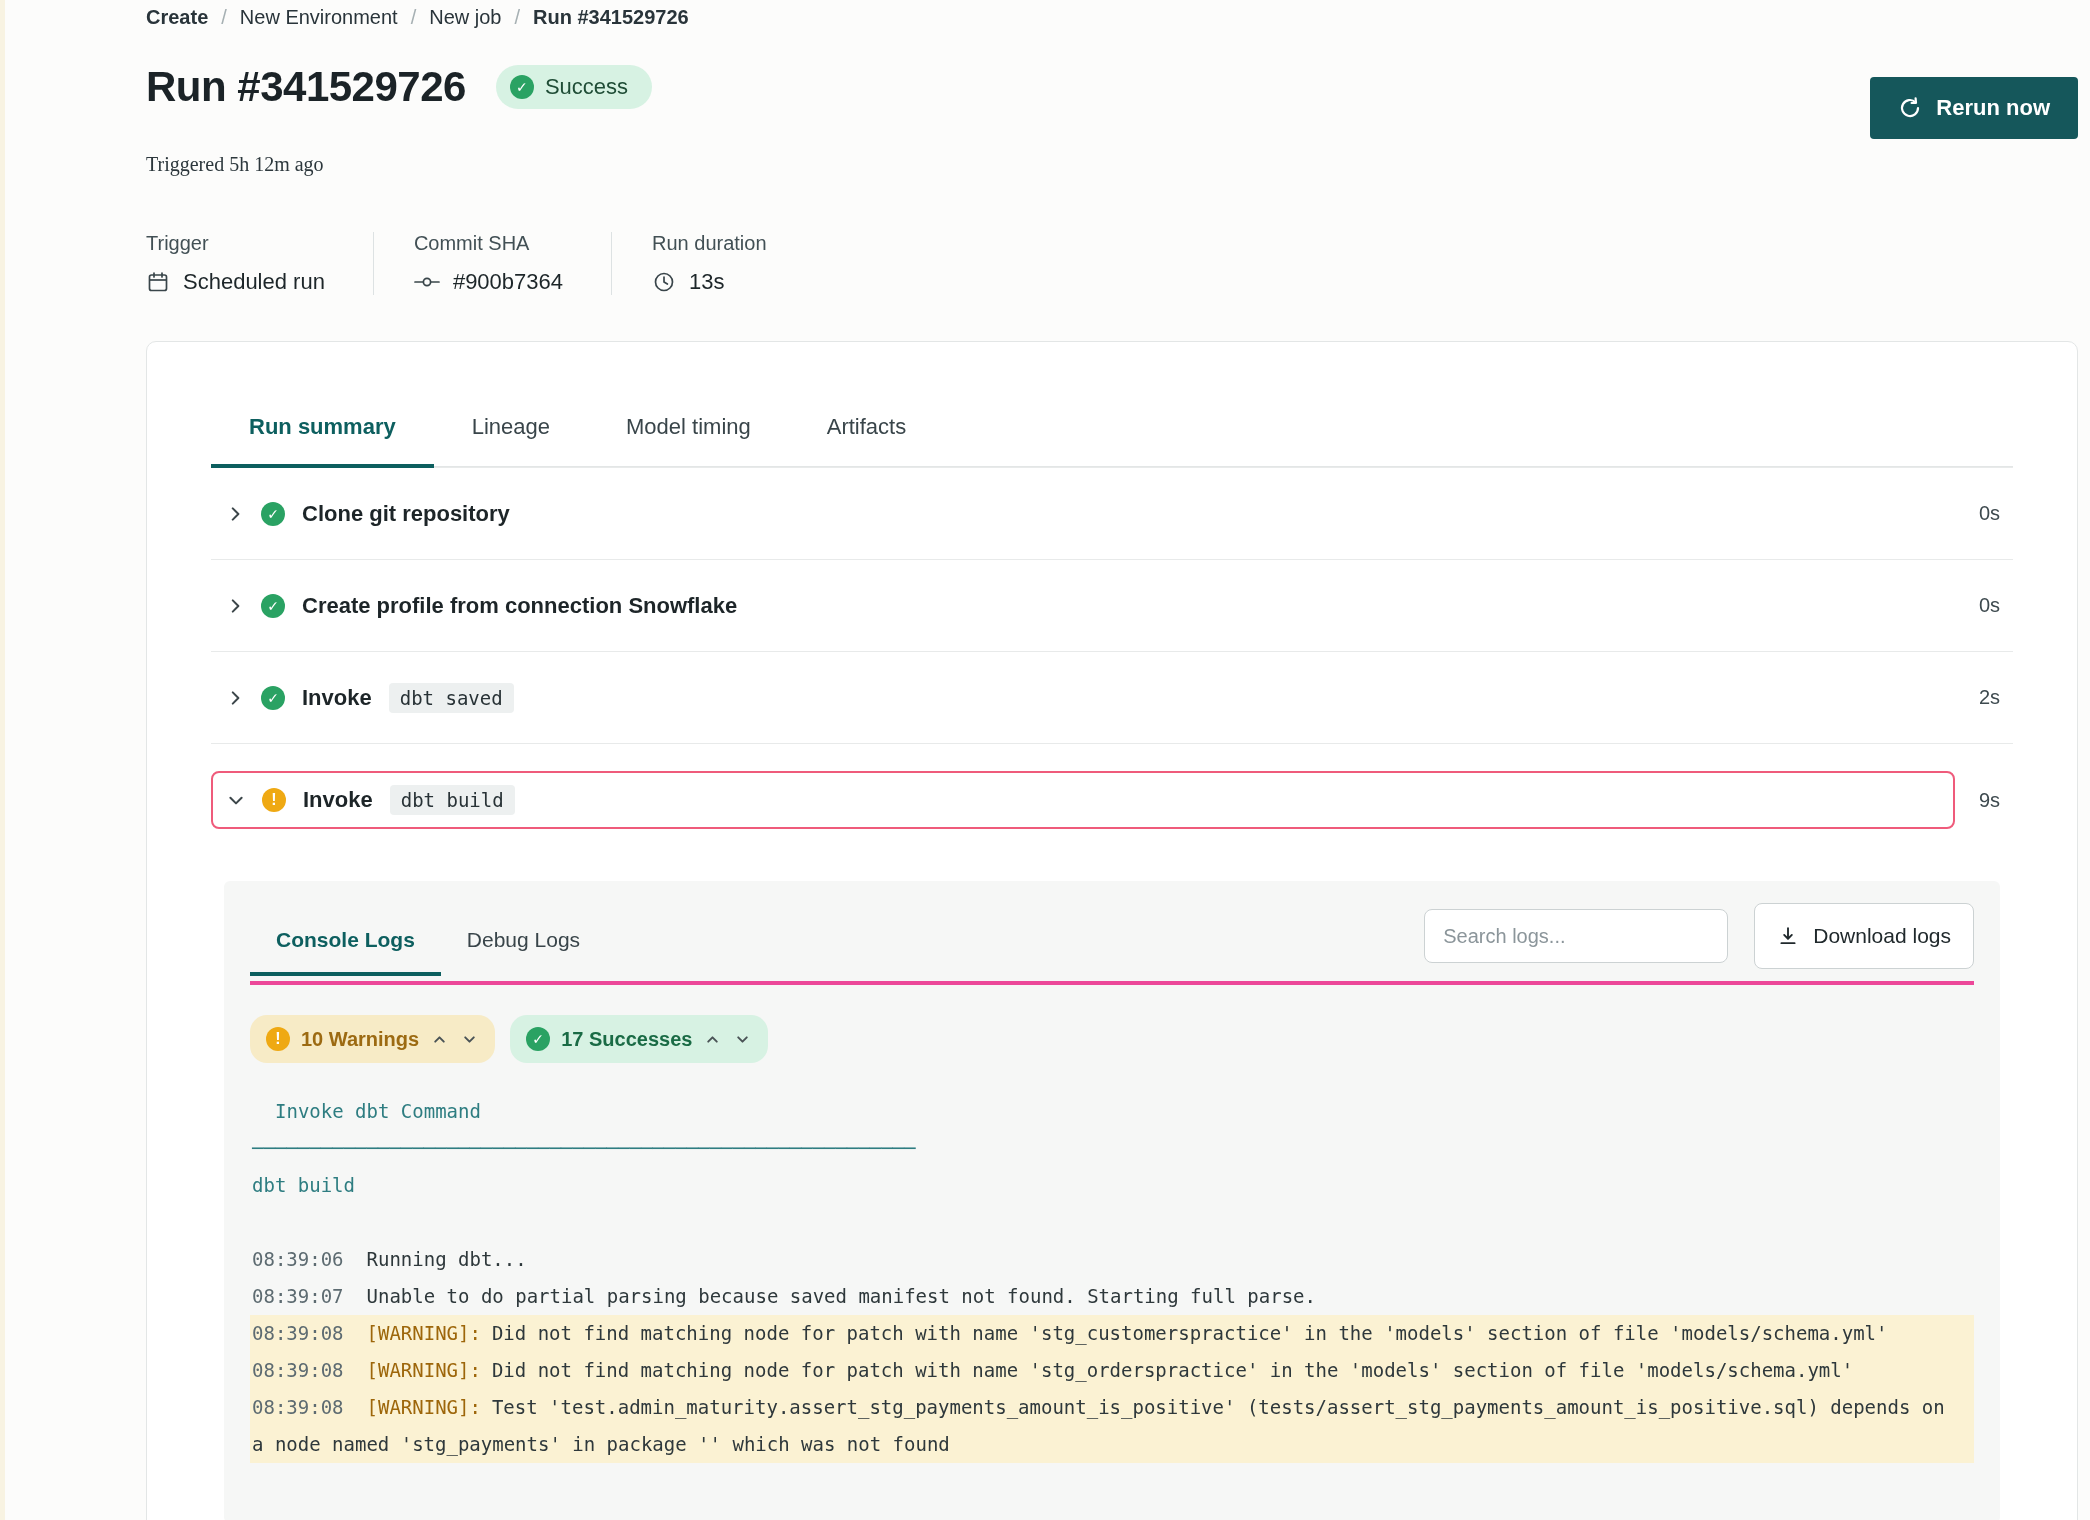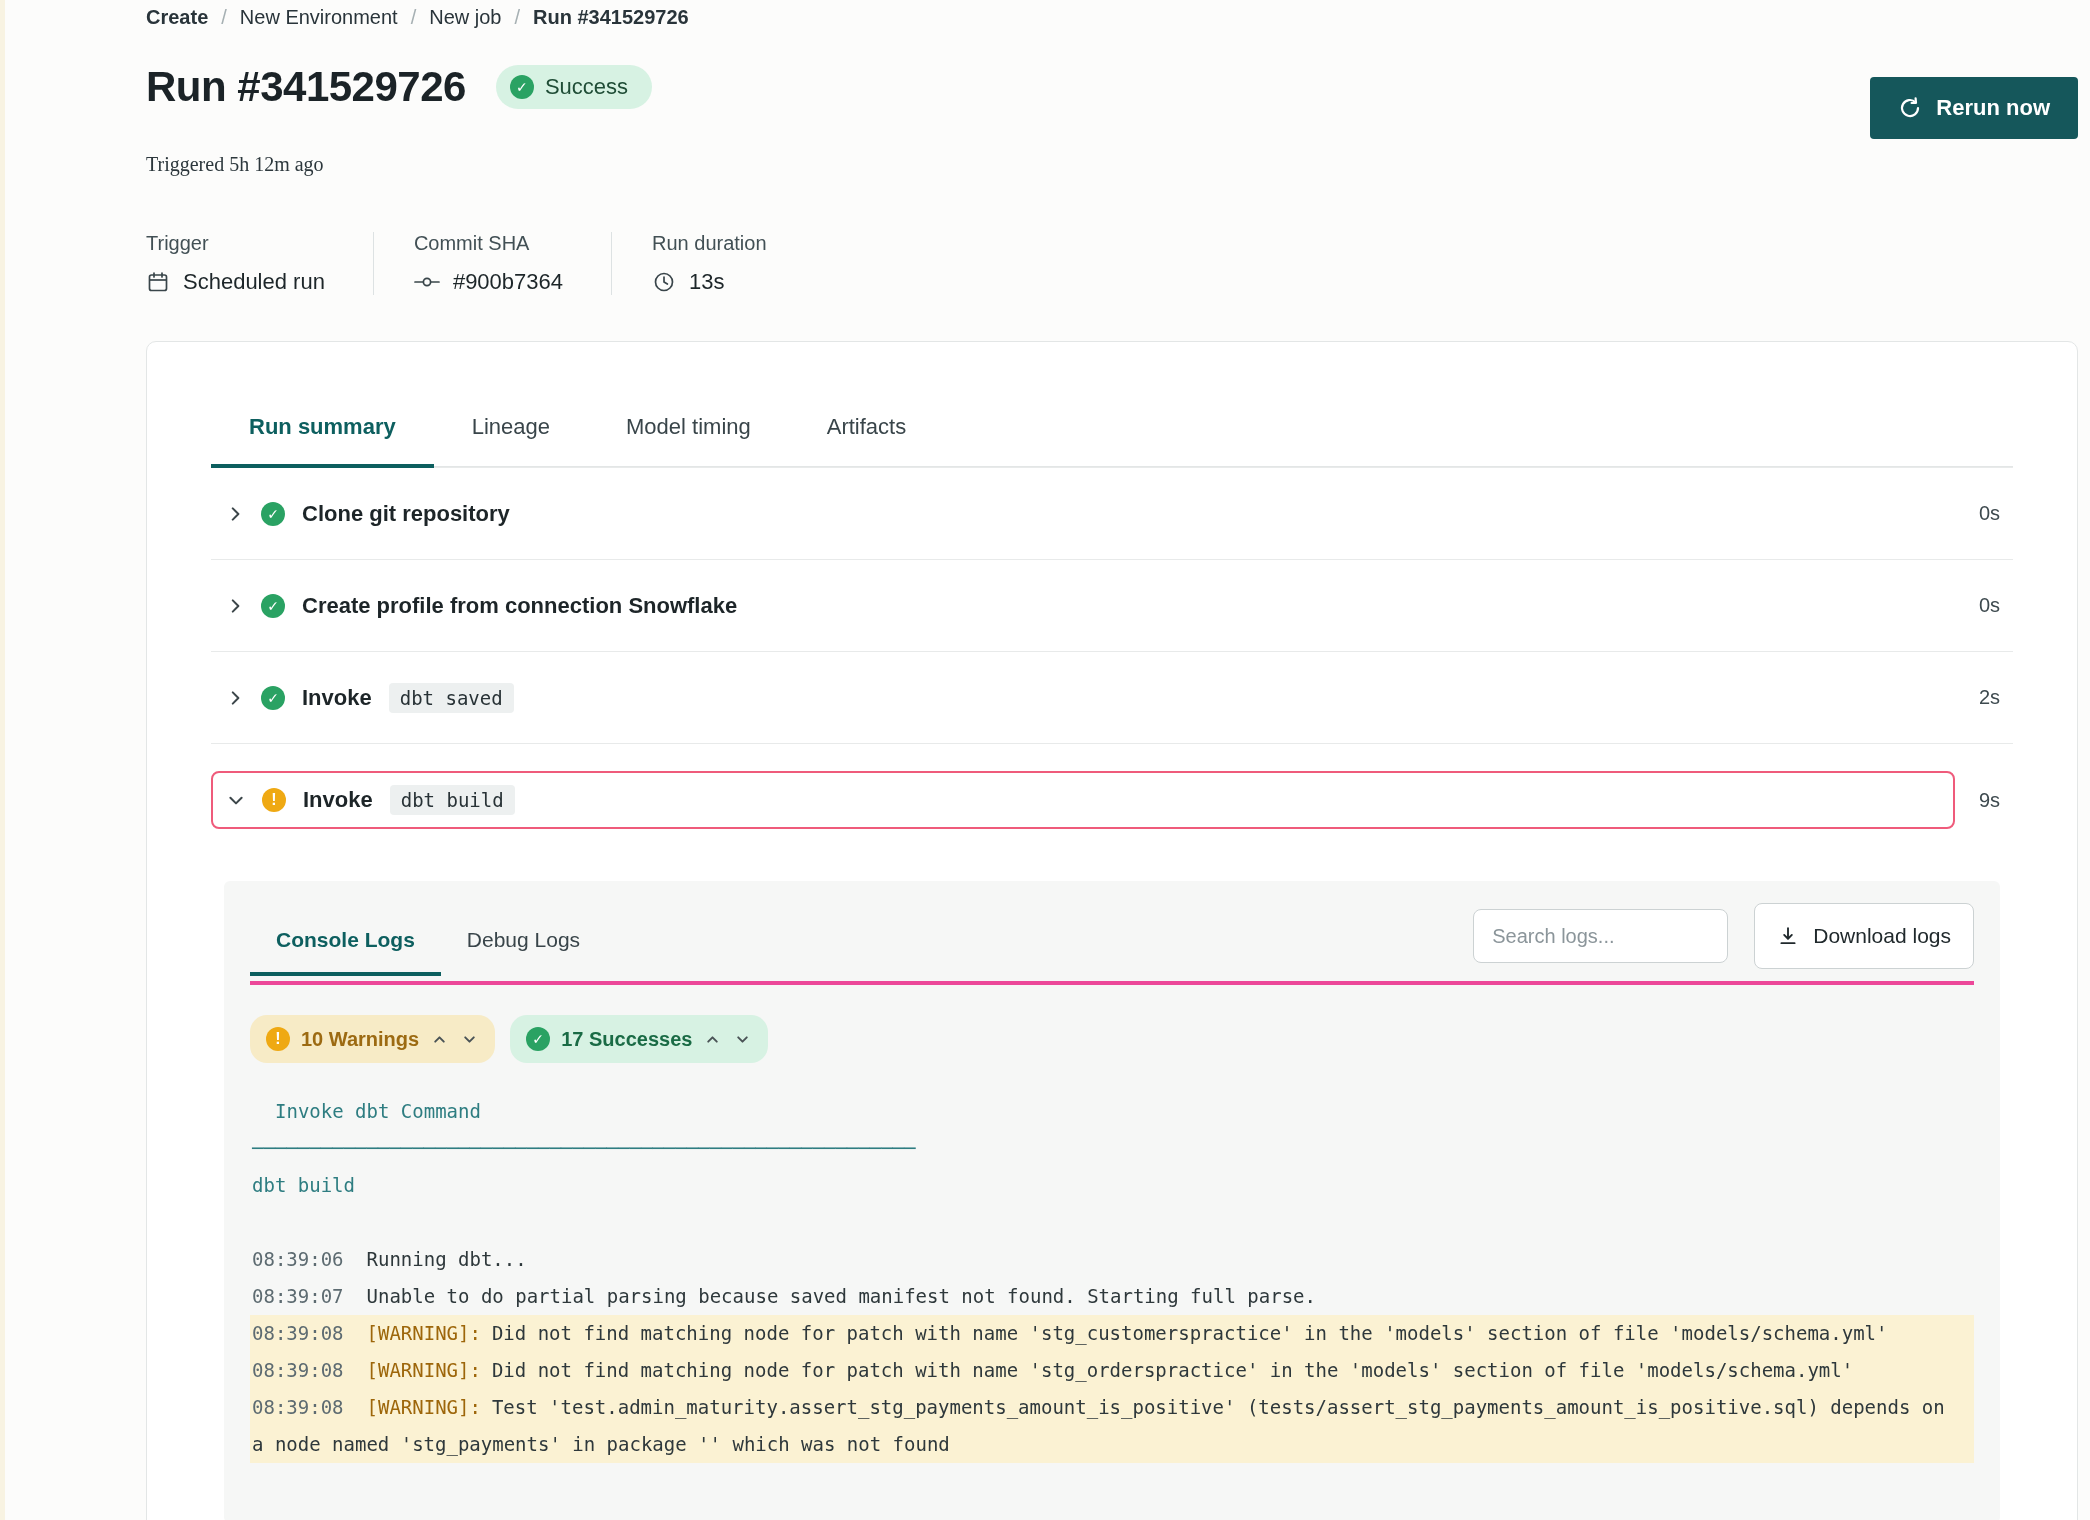--- a/index.html
+++ b/index.html
@@ -81,21 +81,21 @@
     background: #fff; cursor: pointer;
   }
   .step-expanded-row .step-duration { margin-left: 24px; }
 
   
   .log-panel { margin: 52px 13px 0; background: #f6f7f6; border-radius: 6px; padding: 22px 26px 60px; }
   .log-toolbar { display: flex; align-items: center; border-bottom: 4px solid #ec4899; }
   .log-tab { padding: 18px 26px 20px; font-size: 21px; color: #39454a; border-bottom: 4px solid transparent; margin-bottom: -2px; cursor: pointer; }
   .log-tab.active { color: #0d5f5f; font-weight: 700; border-bottom-color: #0d5f5f; }
   .search-input {
-    margin-left: auto; margin-bottom: 12px; width: 255px; height: 54px;
+    margin-left: auto; margin-bottom: 12px; width: 304px; height: 54px;
     border: 1px solid #ccd2d3; border-radius: 8px; background: #fff;
     padding: 0 18px; font-size: 20px; color: #333; font-family: inherit;
   }
   .search-input::placeholder { color: #8b959a; }
   .download-btn {
     margin-left: 26px; margin-bottom: 12px; display: flex; align-items: center; gap: 14px;
     height: 66px; padding: 0 22px; background: #fff; border: 1px solid #ccd2d3;
     border-radius: 8px; font-size: 21px; color: #20292c; font-family: inherit; cursor: pointer;
   }
 

